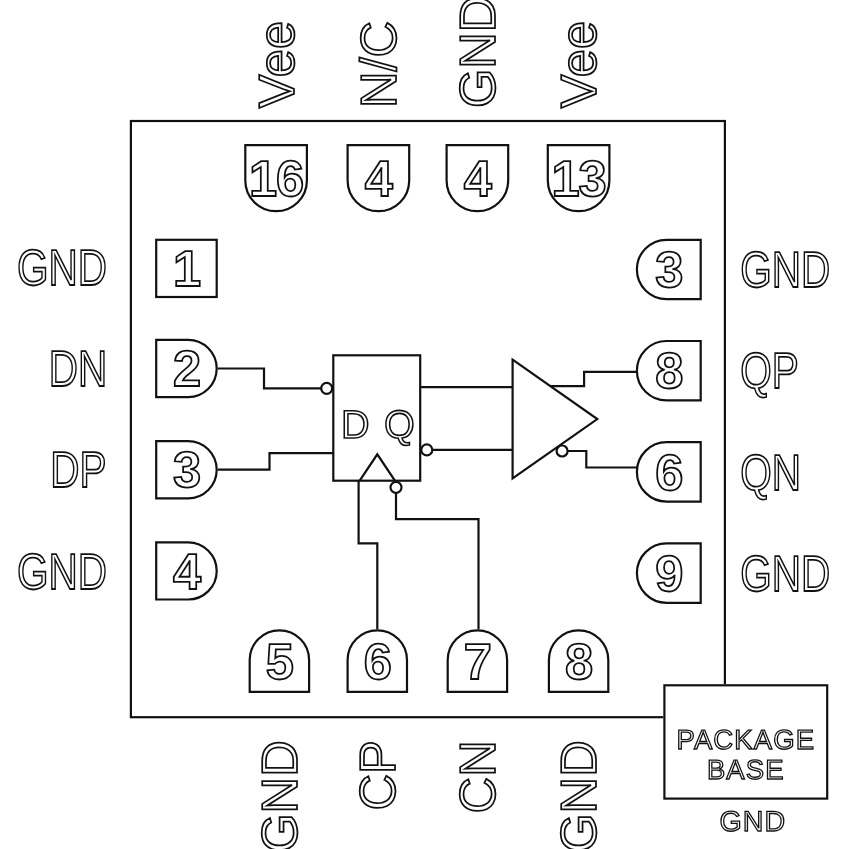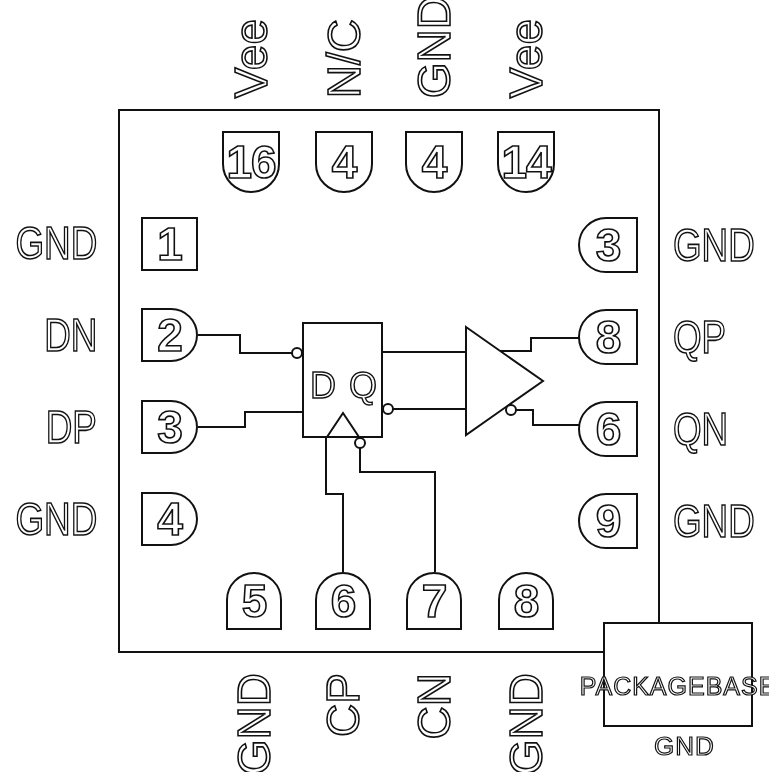--- a/index.html
+++ b/index.html
@@ -27,21 +27,21 @@
   .hl-left span{transform-origin:right center;}
   .hl-right{left:673px;text-align:left;}
   .hl-right span{transform-origin:left center;}
   .vlabel{position:absolute;writing-mode:vertical-rl;transform:rotate(180deg);
           font-size:46px;line-height:50px;width:50px;white-space:nowrap;z-index:5;}
   .vl-top{bottom:674px;}
   .vl-bottom{top:673px;}
   .schematic-svg{position:absolute;left:0;top:0;z-index:3;}
   .pkg-base{position:absolute;left:603px;top:622px;width:150px;height:105px;
             border:2px solid #111;box-sizing:border-box;background:#fff;z-index:6;
-            display:flex;flex-direction:row;align-items:center;justify-content:center;
+            display:flex;flex-direction:column;align-items:center;justify-content:center;
             padding-top:24px;}
   .pkg-base div{font-size:25px;line-height:27px;letter-spacing:1px;}
   .pkg-gnd{position:absolute;left:603px;top:731px;width:163px;text-align:center;
            font-size:26px;z-index:6;letter-spacing:1px;}
 </style>
 </head>
 <body>
 
 <div id="canvas">
 
@@ -78,21 +78,21 @@
   <div class="pin pin-top" style="left:222px">
     <span class="num txt">16</span>
     </div>
   <div class="pin pin-top" style="left:315px">
     <span class="num txt">4</span>
     </div>
   <div class="pin pin-top" style="left:405px">
     <span class="num txt">4</span>
     </div>
   <div class="pin pin-top" style="left:497px">
-    <span class="num txt">14</span>
+    <span class="num txt">13</span>
     </div>
 
   <div class="pin pin-left pin-square" style="top:217px">
     <span class="num txt">1</span>
     </div>
   <div class="pin pin-left" style="top:308px">
     <span class="num txt">2</span>
     </div>
   <div class="pin pin-left" style="top:400px">
     <span class="num txt">3</span>

